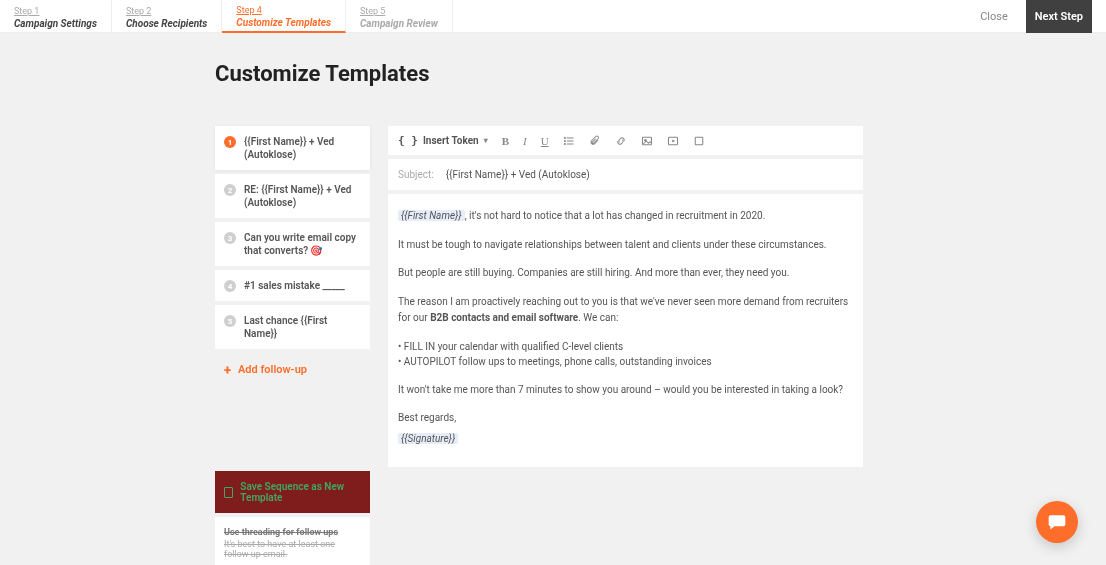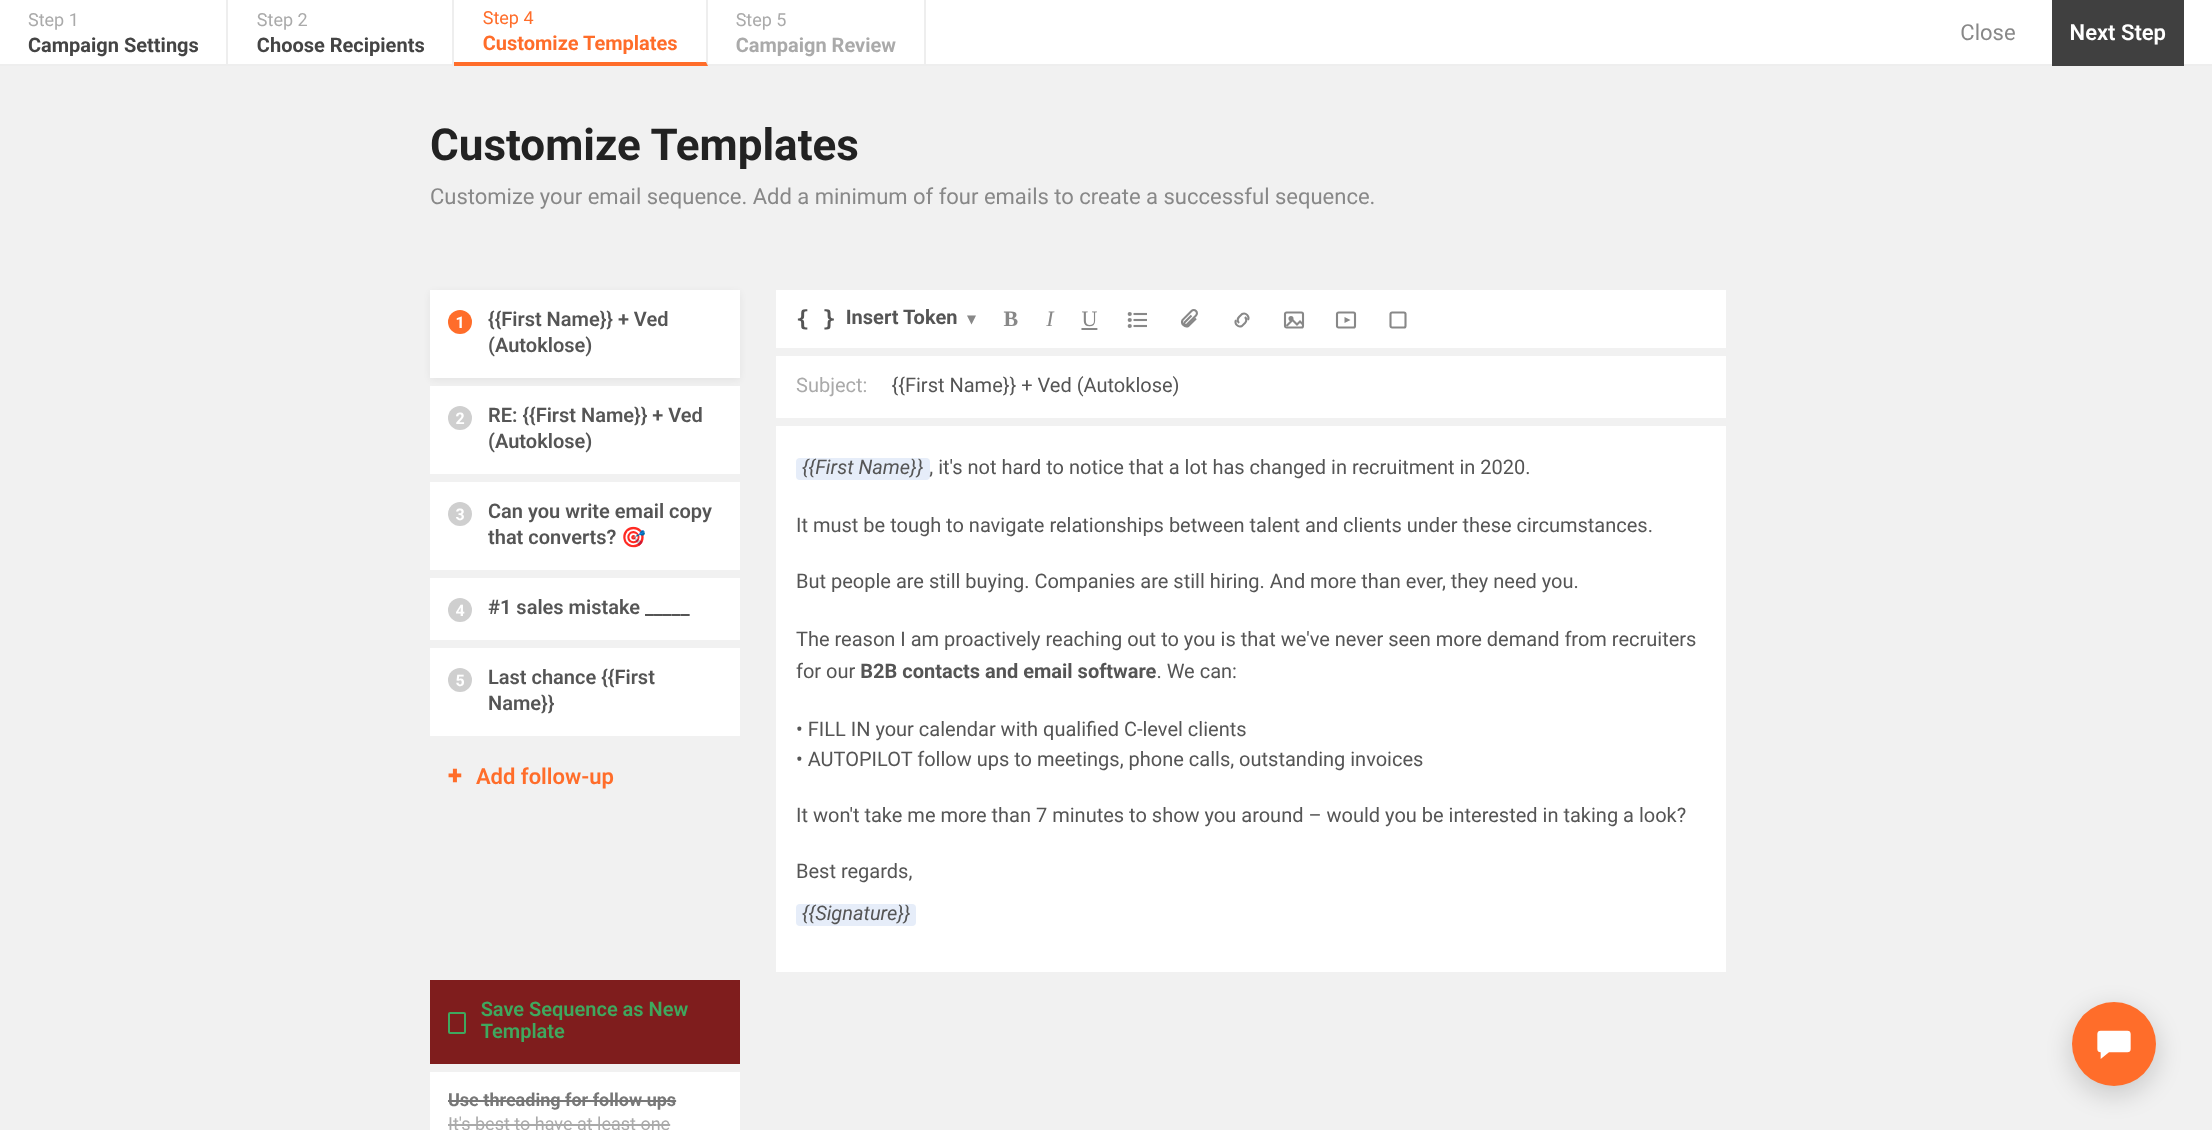--- a/index.html
+++ b/index.html
@@ -24,22 +24,22 @@
   .step {
     padding: 3px 14px 0 14px;
     border-right: 1px solid #eee;
     font-size: 10px;
     color: #777;
     cursor: pointer;
     display: flex;
     flex-direction: column;
     justify-content: center;
   }
-  .step .step-num { font-size: 9px; color: #aaa; line-height: 11px;}
-  .step .step-title { color: #444; font-weight: 700; line-height: 13px;}
+  .step .step-num { font-size: 9px; color: #aaa; line-height: 11px; text-decoration: underline;}
+  .step .step-title { color: #444; font-weight: 700; line-height: 13px; font-style: italic;}
   .step.active .step-num { color: #ff6d2a; }
   .step.active .step-title { color: #ff6d2a; }
   .step.active { border-bottom: 2px solid #ff6d2a; margin-bottom: -1px; }
   .step.disabled .step-title { color: #aaa; font-weight: 700;}
   .stepbar-spacer { flex: 1; }
   .close-btn {
     align-self: center;
     padding: 0 18px;
     font-size: 11px;
     color: #888;
@@ -186,21 +186,20 @@
     <span class="step-num">Step 5</span>
     <span class="step-title">Campaign Review</span>
   </div>
   <div class="stepbar-spacer"></div>
   <div class="close-btn">Close</div>
   <div class="next-btn">Next Step</div>
 </div>
 
 <div class="page-head">
   <h1>Customize Templates</h1>
-  <p>Customize your email sequence. Add a minimum of four emails to create a successful sequence.</p>
 </div>
 
 <div class="layout">
 
   <div class="sidebar">
     <div class="email-item active">
       <span class="badge-circle">1</span>
       <span class="etitle">{{First Name}} + Ved (Autoklose)</span>
     </div>
     <div class="email-item">

